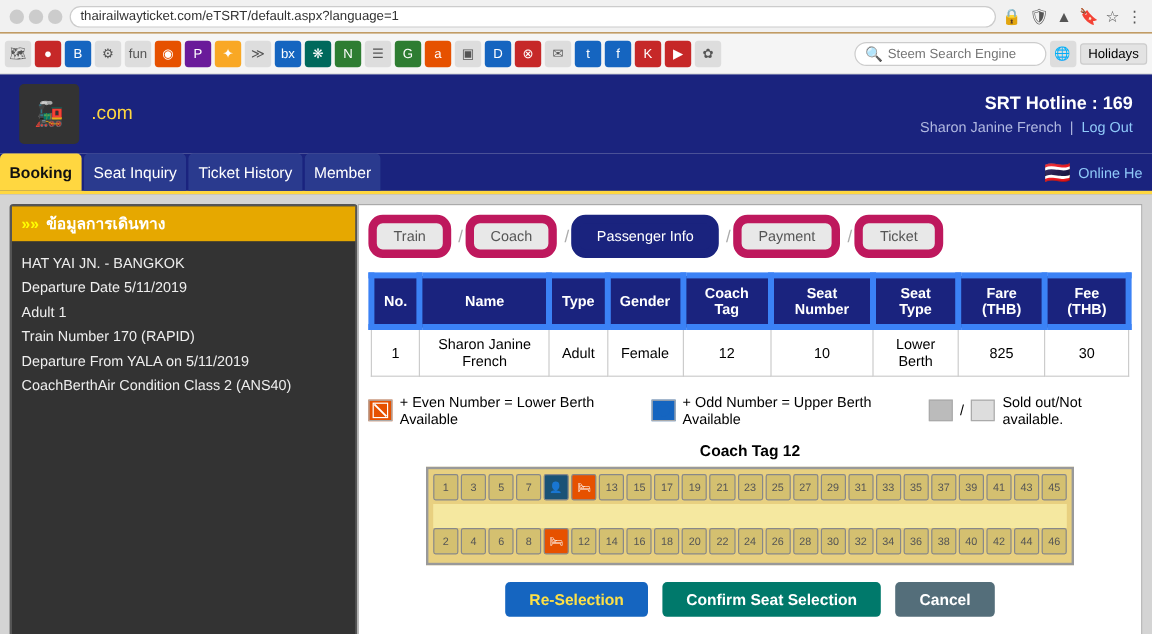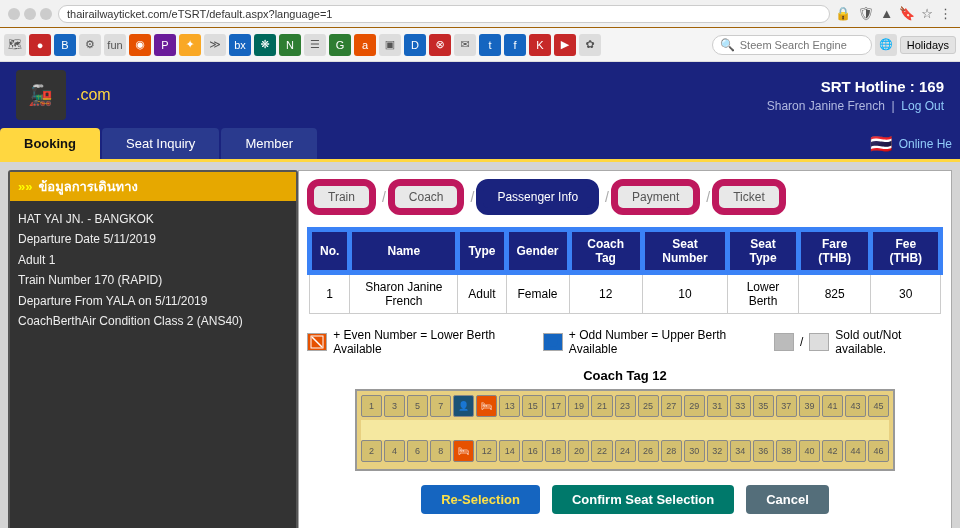--- a/index.html
+++ b/index.html
@@ -32,21 +32,21 @@
     .logo-icon { width: 50px; height: 50px; background: #333; border-radius: 4px; display: flex; align-items: center; justify-content: center; font-size: 20px; }
     .logo-text-main { font-size: 22px; font-weight: bold; color: white; line-height: 1.1; }
     .logo-text-com { color: #ffd740; font-size: 16px; }
     .header-right { text-align: right; }
     .hotline { font-size: 15px; font-weight: bold; color: white; }
     .user-info { font-size: 12px; color: #b0b8e0; margin-top: 4px; }
     .user-info a { color: #90caf9; text-decoration: none; }
 
     
     .nav-bar { background: #1a237e; display: flex; align-items: flex-end; padding: 0 0 0 0; gap: 2px; border-bottom: 3px solid #ffd740; }
-    .nav-tab { padding: 8px 24px; cursor: pointer; font-size: 13px; color: white; background: #2a3a8e; border-radius: 4px 4px 0 0; text-decoration: none; }
+    .nav-tab { padding: 8px 8px; cursor: pointer; font-size: 13px; color: white; background: #2a3a8e; border-radius: 4px 4px 0 0; text-decoration: none; }
     .nav-tab.active { background: #ffd740; color: #111; font-weight: bold; }
     .nav-flag { margin-left: auto; display: flex; align-items: center; padding: 4px 8px; }
     .flag { font-size: 18px; }
     .online-he { color: #90caf9; font-size: 12px; margin-left: 6px; }
 
     
     .main-content { display: flex; gap: 0; padding: 8px; background: #d4d4d4; min-height: 380px; }
 
     
     .left-panel { width: 290px; background: #333; border: 2px solid #555; border-radius: 3px; flex-shrink: 0; }
@@ -158,20 +158,21 @@
       <span>Sharon Janine French</span>
       &nbsp;|&nbsp;
       <a href="#">Log Out</a>
     </div>
   </div>
 </div>
 
 <div class="nav-bar">
   <a class="nav-tab active">Booking</a>
   <a class="nav-tab">Seat Inquiry</a>
+  <a class="nav-tab">Ticket History</a>
   <a class="nav-tab">Member</a>
   <div class="nav-flag">
     <span class="flag">🇹🇭</span>
     <span class="online-he">Online He</span>
   </div>
 </div>
 
 <div class="main-content">
 
   <div class="left-panel">

